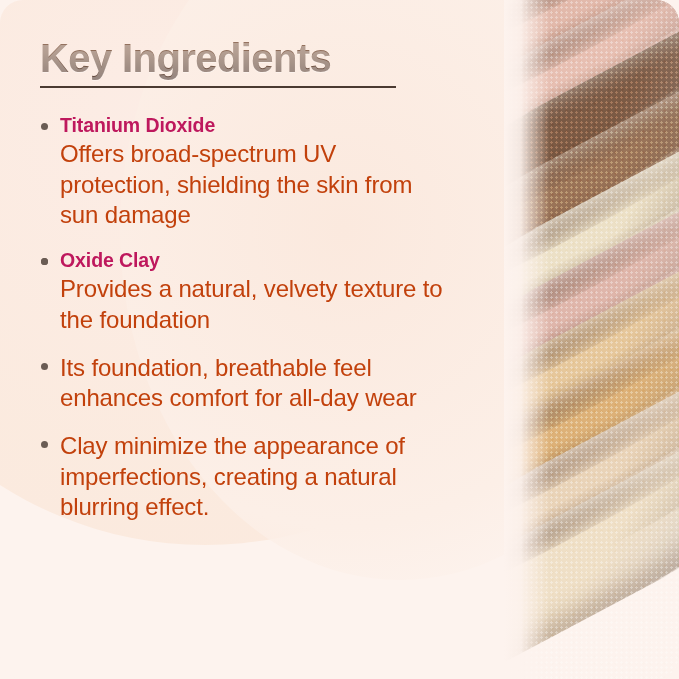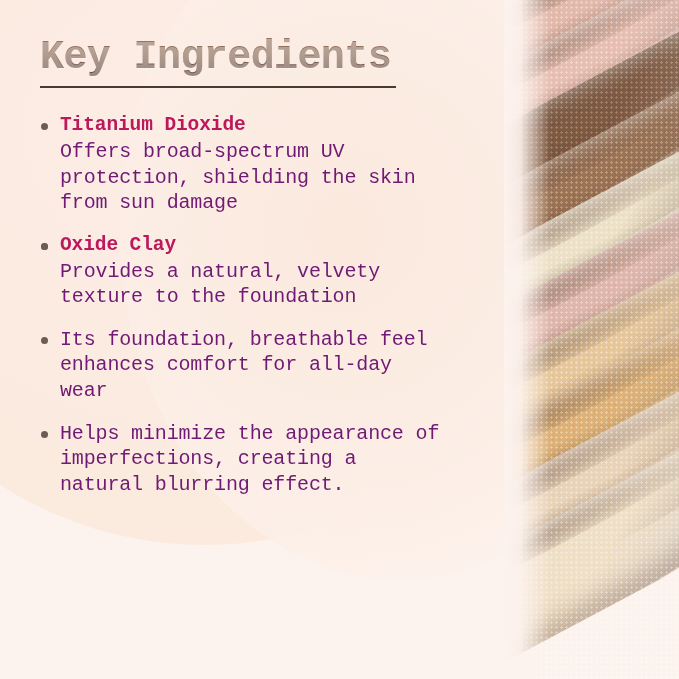--- a/index.html
+++ b/index.html
@@ -6,21 +6,22 @@
     margin: 0;
     padding: 0;
     background: #fdf3ee;
   }
   #page {
     position: relative;
     width: 679px;
     height: 679px;
     background: #fdf3ee;
     overflow: hidden;
-    font-family: Liberation Mono, monospace;
+    font-family: Liberation Sans, sans-serif;
+    border-radius: 23px;
   }
 
   
   .decor-circle {
     position: absolute;
     left: -175px;
     top: -215px;
     width: 760px;
     height: 760px;
     border-radius: 50%;
@@ -98,23 +99,23 @@
   .ing-name {
     display: block;
     font-size: 19.5px;
     font-weight: 700;
     color: #be185d;
     line-height: 1.28;
     letter-spacing: -0.1px;
   }
   .ing-desc {
     display: block;
-    font-size: 20px;
+    font-size: 24px;
     font-weight: 400;
-    color: #701a75;
+    color: #c2410c;
     line-height: 1.28;
     letter-spacing: -0.15px;
     margin-top: 1px;
   }
 
   
   .swatch-panel {
     position: absolute;
     right: 0;
     top: 0;
@@ -201,21 +202,21 @@
         <span class="ing-bullet"></span>
         <span class="ing-name">Oxide Clay</span>
         <span class="ing-desc">Provides a natural, velvety texture to the foundation</span>
       </li>
       <li class="ing-item">
         <span class="ing-bullet"></span>
         <span class="ing-desc">Its foundation, breathable feel enhances comfort for all-day wear</span>
       </li>
       <li class="ing-item">
         <span class="ing-bullet"></span>
-        <span class="ing-desc">Helps minimize the appearance of imperfections, creating a natural blurring effect.</span>
+        <span class="ing-desc">Clay minimize the appearance of imperfections, creating a natural blurring effect.</span>
       </li>
     </ul>
   </div>
 
   <div class="swatch-panel">
     <div class="swatch-stack" id="swatch-stack">
         <div class="stripe" style="top: -10px; background: linear-gradient(150deg, rgb(232, 215, 195) 0%, rgb(232, 215, 195) 55%, rgba(0, 0, 0, 0.16) 100%);"></div>
         <div class="stripe" style="top: 50px; background: linear-gradient(150deg, rgb(242, 230, 210) 0%, rgb(242, 230, 210) 55%, rgba(0, 0, 0, 0.16) 100%);"></div>
         <div class="stripe" style="top: 110px; background: linear-gradient(150deg, rgb(226, 185, 171) 0%, rgb(226, 185, 171) 55%, rgba(0, 0, 0, 0.16) 100%);"></div>
         <div class="stripe" style="top: 170px; background: linear-gradient(150deg, rgb(231, 191, 178) 0%, rgb(231, 191, 178) 55%, rgba(0, 0, 0, 0.16) 100%);"></div>

